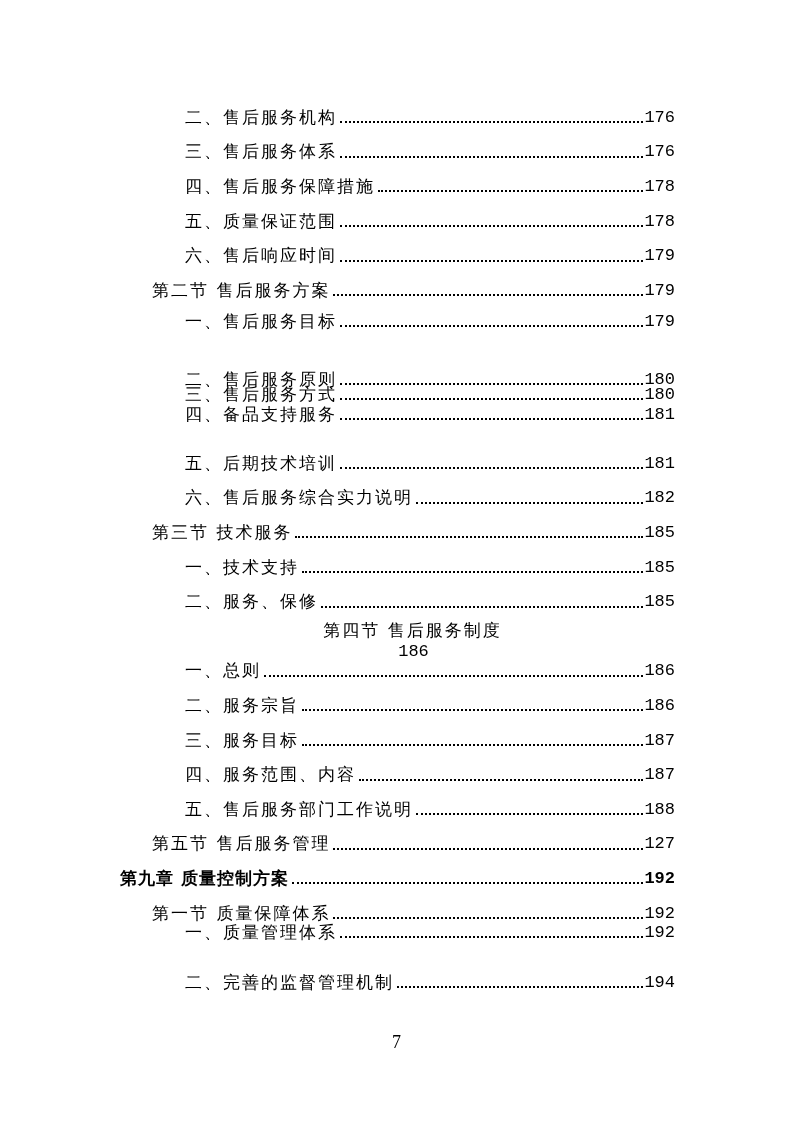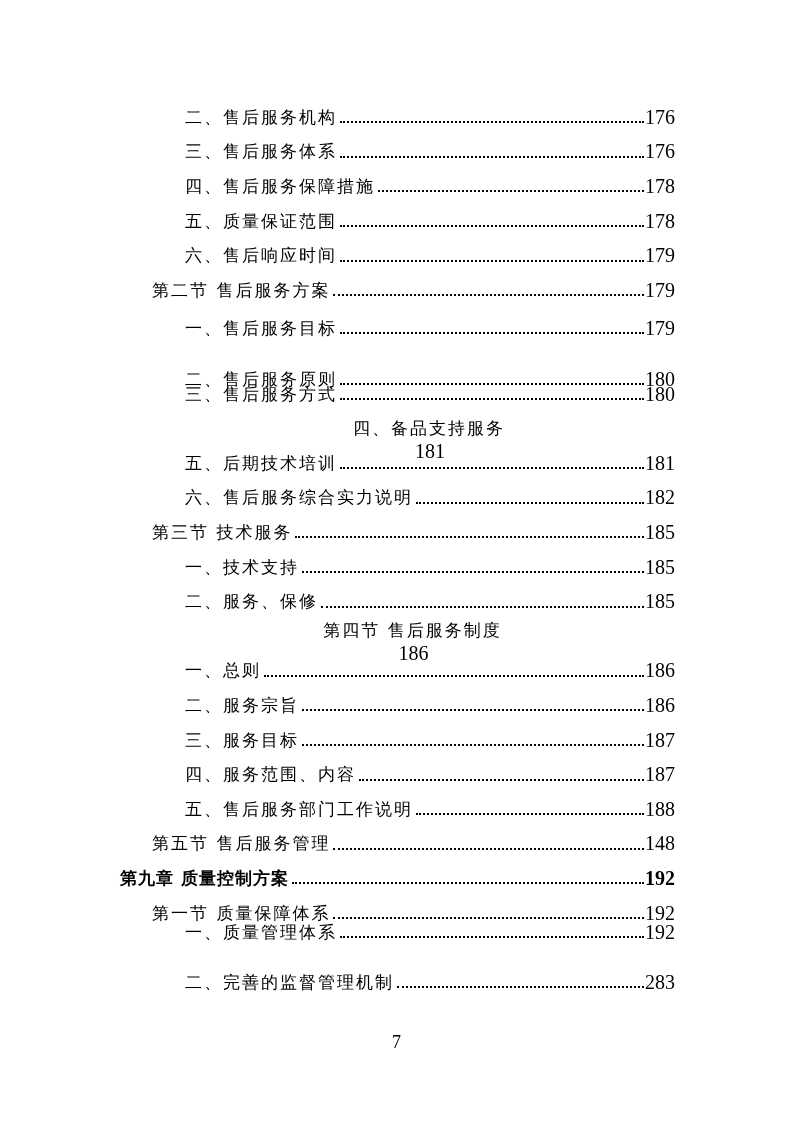--- a/index.html
+++ b/index.html
@@ -5,21 +5,21 @@
   html, body { margin: 0; padding: 0; background: #ffffff; }
   body { width: 793px; height: 1122px; position: relative; overflow: hidden;
          font-family: "DejaVu Sans", "Liberation Sans", sans-serif; color: #000; }
   .toc { position: absolute; top: 100px; left: 0; width: 793px; }
   .row { position: absolute; height: 34.6px; display: flex; align-items: center;
          right: 118px; font-size: 17px; white-space: nowrap; }
   .row .title { flex: 0 0 auto; letter-spacing: 2px; padding-right: 2px; }
   .row .leader { flex: 1 1 auto; overflow: hidden; height: 20px; position: relative; margin: 0 1px; }
   .row .leader::before { content: ""; position: absolute; left: 0; right: 0; bottom: 4px;
          border-bottom: 2px dotted #000; }
-  .row .page { flex: 0 0 auto; font-family: Liberation Serif, serif; font-size: 20px; }
+  .row .page { flex: 0 0 auto; font-family: Liberation Mono, monospace; font-size: 17px; }
   .lvl0 { left: 120px; font-weight: bold; }
   .lvl0 .title { letter-spacing: 1px; }
   .lvl1 { left: 152px; }
   .lvl2 { left: 185px; }
   .page-number { position: absolute; top: 1032px; left: 0; width: 793px; text-align: center;
          font-family: "Liberation Serif", serif; font-size: 18px; }
 </style>
 </head>
 <body>
 
@@ -47,36 +47,36 @@
     <div class="row lvl2" style="top: 138.4px;">
       <span class="title">六、售后响应时间</span>
       <span class="leader"></span>
       <span class="page">179</span>
     </div>
     <div class="row lvl1" style="top: 173px; align-items: center;">
       <span class="title">第二节  售后服务方案</span>
       <span class="leader"></span>
       <span class="page">179</span>
     </div>
-    <div class="row lvl2" style="top: 211px;">
+    <div class="row lvl2" style="top: 204px;">
       <span class="title">一、售后服务目标</span>
       <span class="leader"></span>
       <span class="page">179</span>
     </div>
     <div class="row lvl2" style="top: 242.2px; margin-top: 20px;">
       <span class="title">二、售后服务原则</span>
       <span class="leader"></span>
       <span class="page">180</span>
     </div>
     <div class="row lvl2" style="top: 276.8px;">
       <span class="title">三、售后服务方式</span>
       <span class="leader"></span>
       <span class="page">180</span>
     </div>
-    <div class="row lvl2" style="top: 317px; flex-direction: column;">
+    <div class="row lvl2" style="top: 297px;">
       <span class="title">四、备品支持服务</span>
       <span class="leader"></span>
       <span class="page">181</span>
     </div>
     <div class="row lvl2" style="top: 346px;">
       <span class="title">五、后期技术培训</span>
       <span class="leader"></span>
       <span class="page">181</span>
     </div>
     <div class="row lvl2" style="top: 380.6px;">
@@ -125,37 +125,37 @@
       <span class="page">187</span>
     </div>
     <div class="row lvl2" style="top: 692px;">
       <span class="title">五、售后服务部门工作说明</span>
       <span class="leader"></span>
       <span class="page">188</span>
     </div>
     <div class="row lvl1" style="top: 726.6px;">
       <span class="title">第五节  售后服务管理</span>
       <span class="leader"></span>
-      <span class="page">148</span>
+      <span class="page">127</span>
     </div>
     <div class="row lvl0" style="top: 761.2px;">
       <span class="title">第九章  质量控制方案</span>
       <span class="leader"></span>
       <span class="page">192</span>
     </div>
     <div class="row lvl1" style="top: 795.8px;">
       <span class="title">第一节  质量保障体系</span>
       <span class="leader"></span>
       <span class="page">192</span>
     </div>
     <div class="row lvl2" style="top: 815px;">
       <span class="title">一、质量管理体系</span>
       <span class="leader"></span>
       <span class="page">192</span>
     </div>
     <div class="row lvl2" style="top: 865px;">
       <span class="title">二、完善的监督管理机制</span>
       <span class="leader"></span>
-      <span class="page">283</span>
+      <span class="page">194</span>
     </div>
   </div>
 
 <div class="page-number">7</div>
 
 </body></html>

